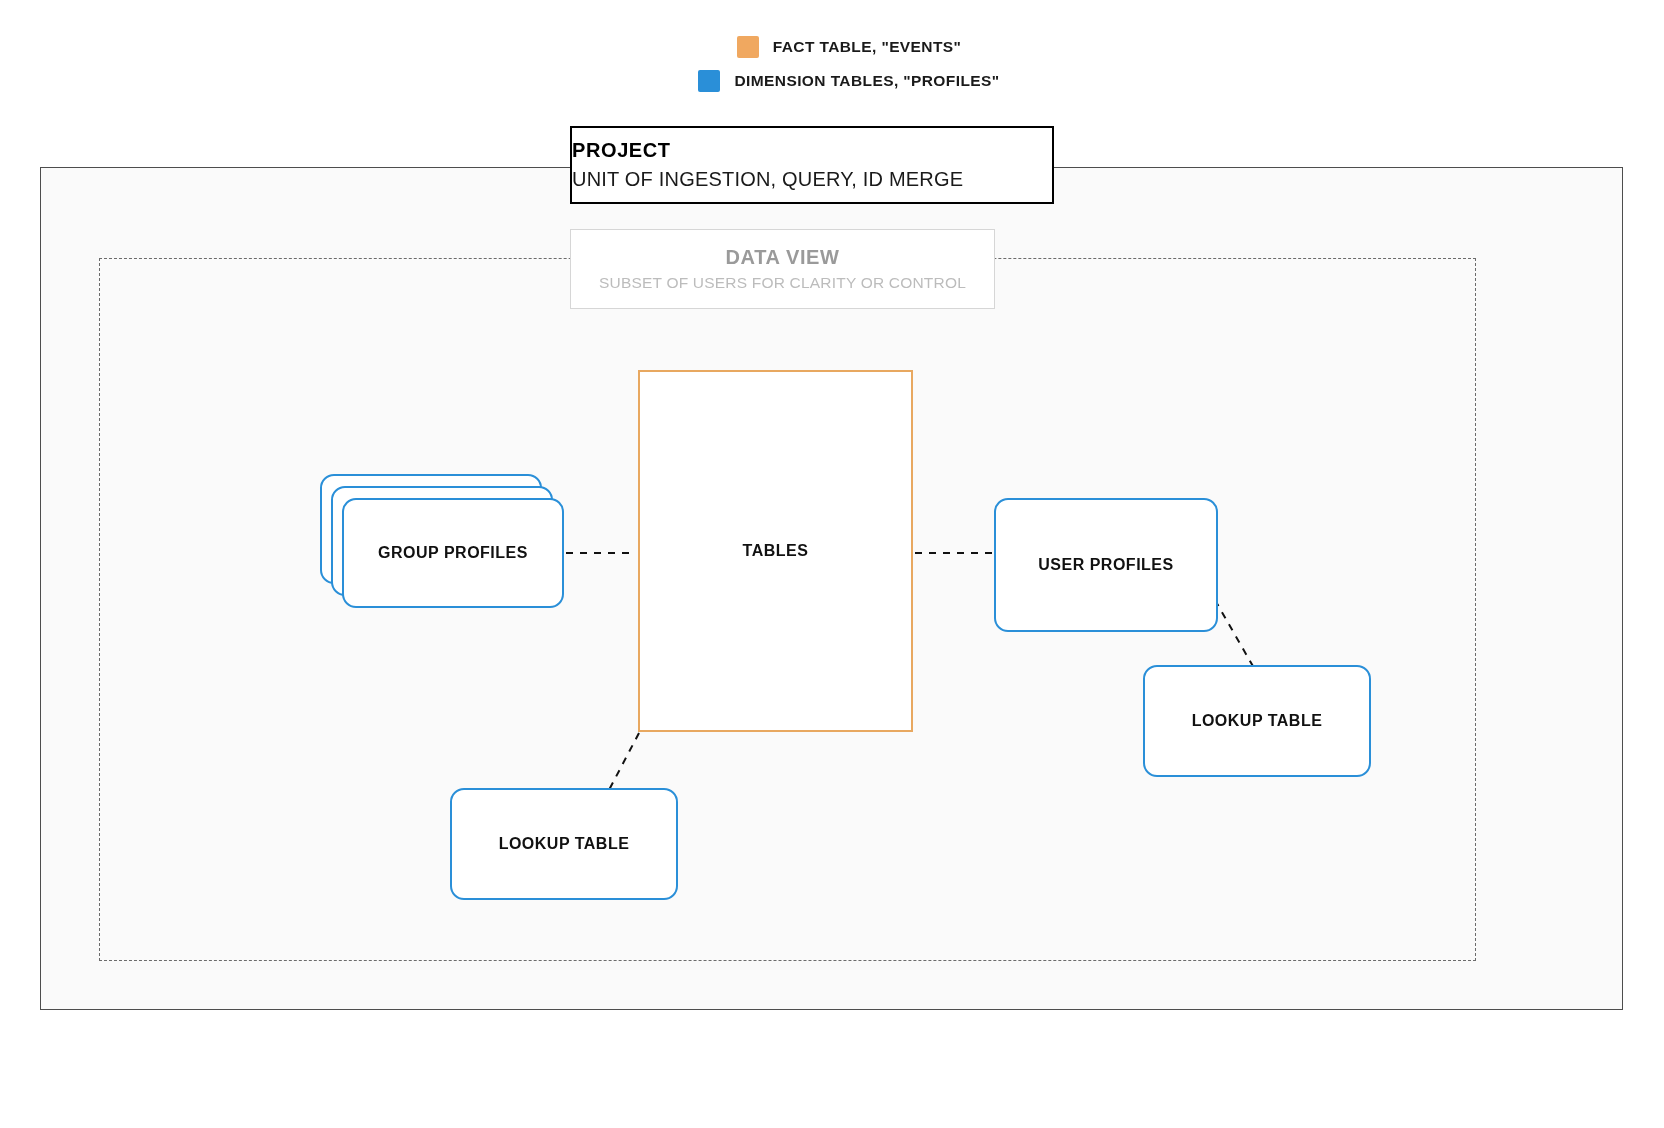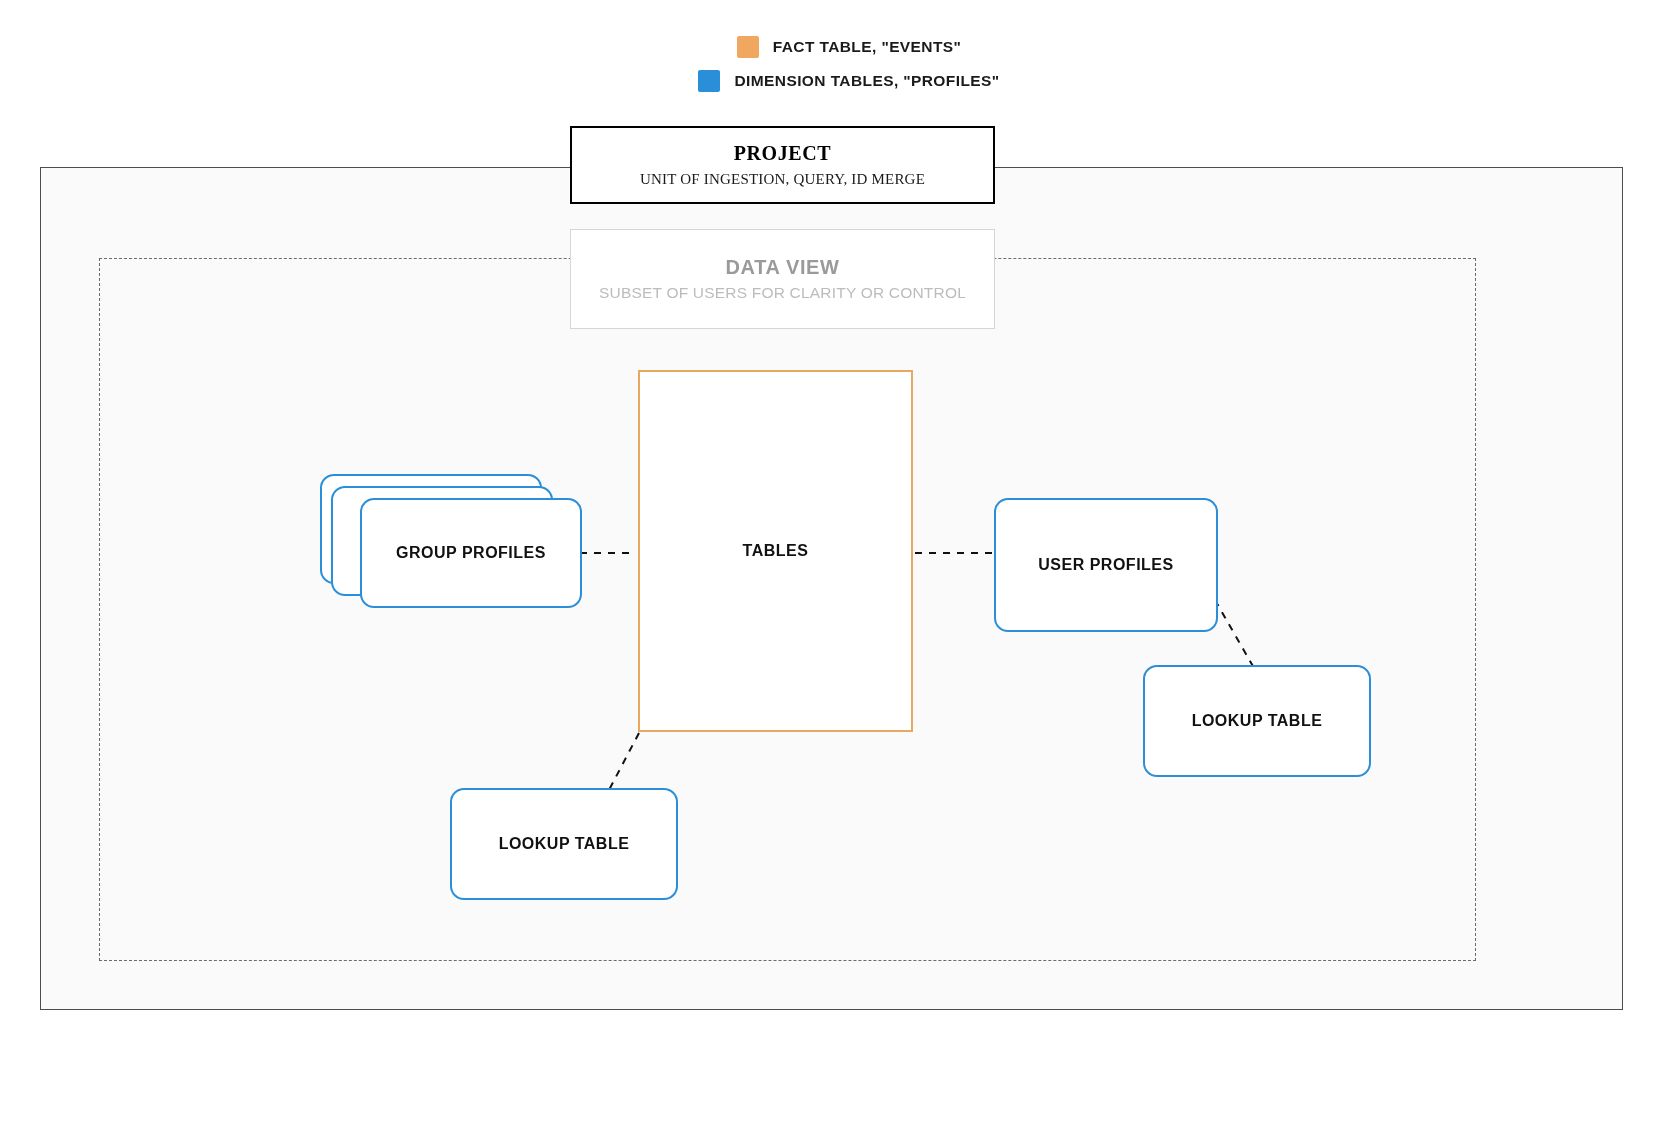--- a/index.html
+++ b/index.html
@@ -66,62 +66,60 @@
     height: 843px;
     background: #fafafa;
     border: 1px solid #4d4d4d;
     box-sizing: border-box;
   }
 
   .project-box {
     position: absolute;
     left: 570px;
     top: 126px;
-    width: 425px;
+    width: 484px;
     height: 78px;
     background: #ffffff;
     border: 2px solid #000000;
     box-sizing: border-box;
     display: flex;
     flex-direction: column;
-    align-items: center;
     justify-content: center;
     z-index: 6;
-    font-family: Liberation Serif, serif;
   }
   .project-title {
     font-size: 20px;
     font-weight: bold;
     letter-spacing: 0.6px;
     color: #000;
     margin-bottom: 6px;
   }
   .project-sub {
-    font-size: 15px;
+    font-size: 20px;
     letter-spacing: 0.2px;
     color: #1a1a1a;
   }
 
   
   .dataview-frame {
     position: absolute;
     left: 99px;
     top: 258px;
     width: 1377px;
     height: 703px;
     border: 1.5px dashed #6b6b6b;
     box-sizing: border-box;
     background: transparent;
   }
   .dataview-box {
     position: absolute;
     left: 570px;
     top: 229px;
     width: 425px;
-    height: 100px;
+    height: 80px;
     background: #ffffff;
     border: 1px solid #d6d6d6;
     box-sizing: border-box;
     display: flex;
     flex-direction: column;
     align-items: center;
     justify-content: center;
     z-index: 6;
   }
   .dataview-title {
@@ -181,21 +179,21 @@
     position: absolute;
     background: #ffffff;
     border: 2px solid #2a8fd8;
     border-radius: 14px;
     box-sizing: border-box;
     z-index: 3;
   }
 
   #group-profiles-stack-3 { left: 320px; top: 474px; width: 222px; height: 110px; }
   #group-profiles-stack-2 { left: 331px; top: 486px; width: 222px; height: 110px; }
-  #group-profiles { left: 360px; top: 498px; width: 222px; height: 110px; z-index: 5; }
+  #group-profiles { left: 342px; top: 498px; width: 222px; height: 110px; z-index: 5; }
 
   #user-profiles { left: 994px; top: 498px; width: 224px; height: 134px; }
   #lookup-table-right { left: 1143px; top: 665px; width: 228px; height: 112px; }
   #lookup-table-left { left: 450px; top: 788px; width: 228px; height: 112px; }
 
   
   #connectors {
     position: absolute;
     left: 0; top: 0;
     width: 1664px;

